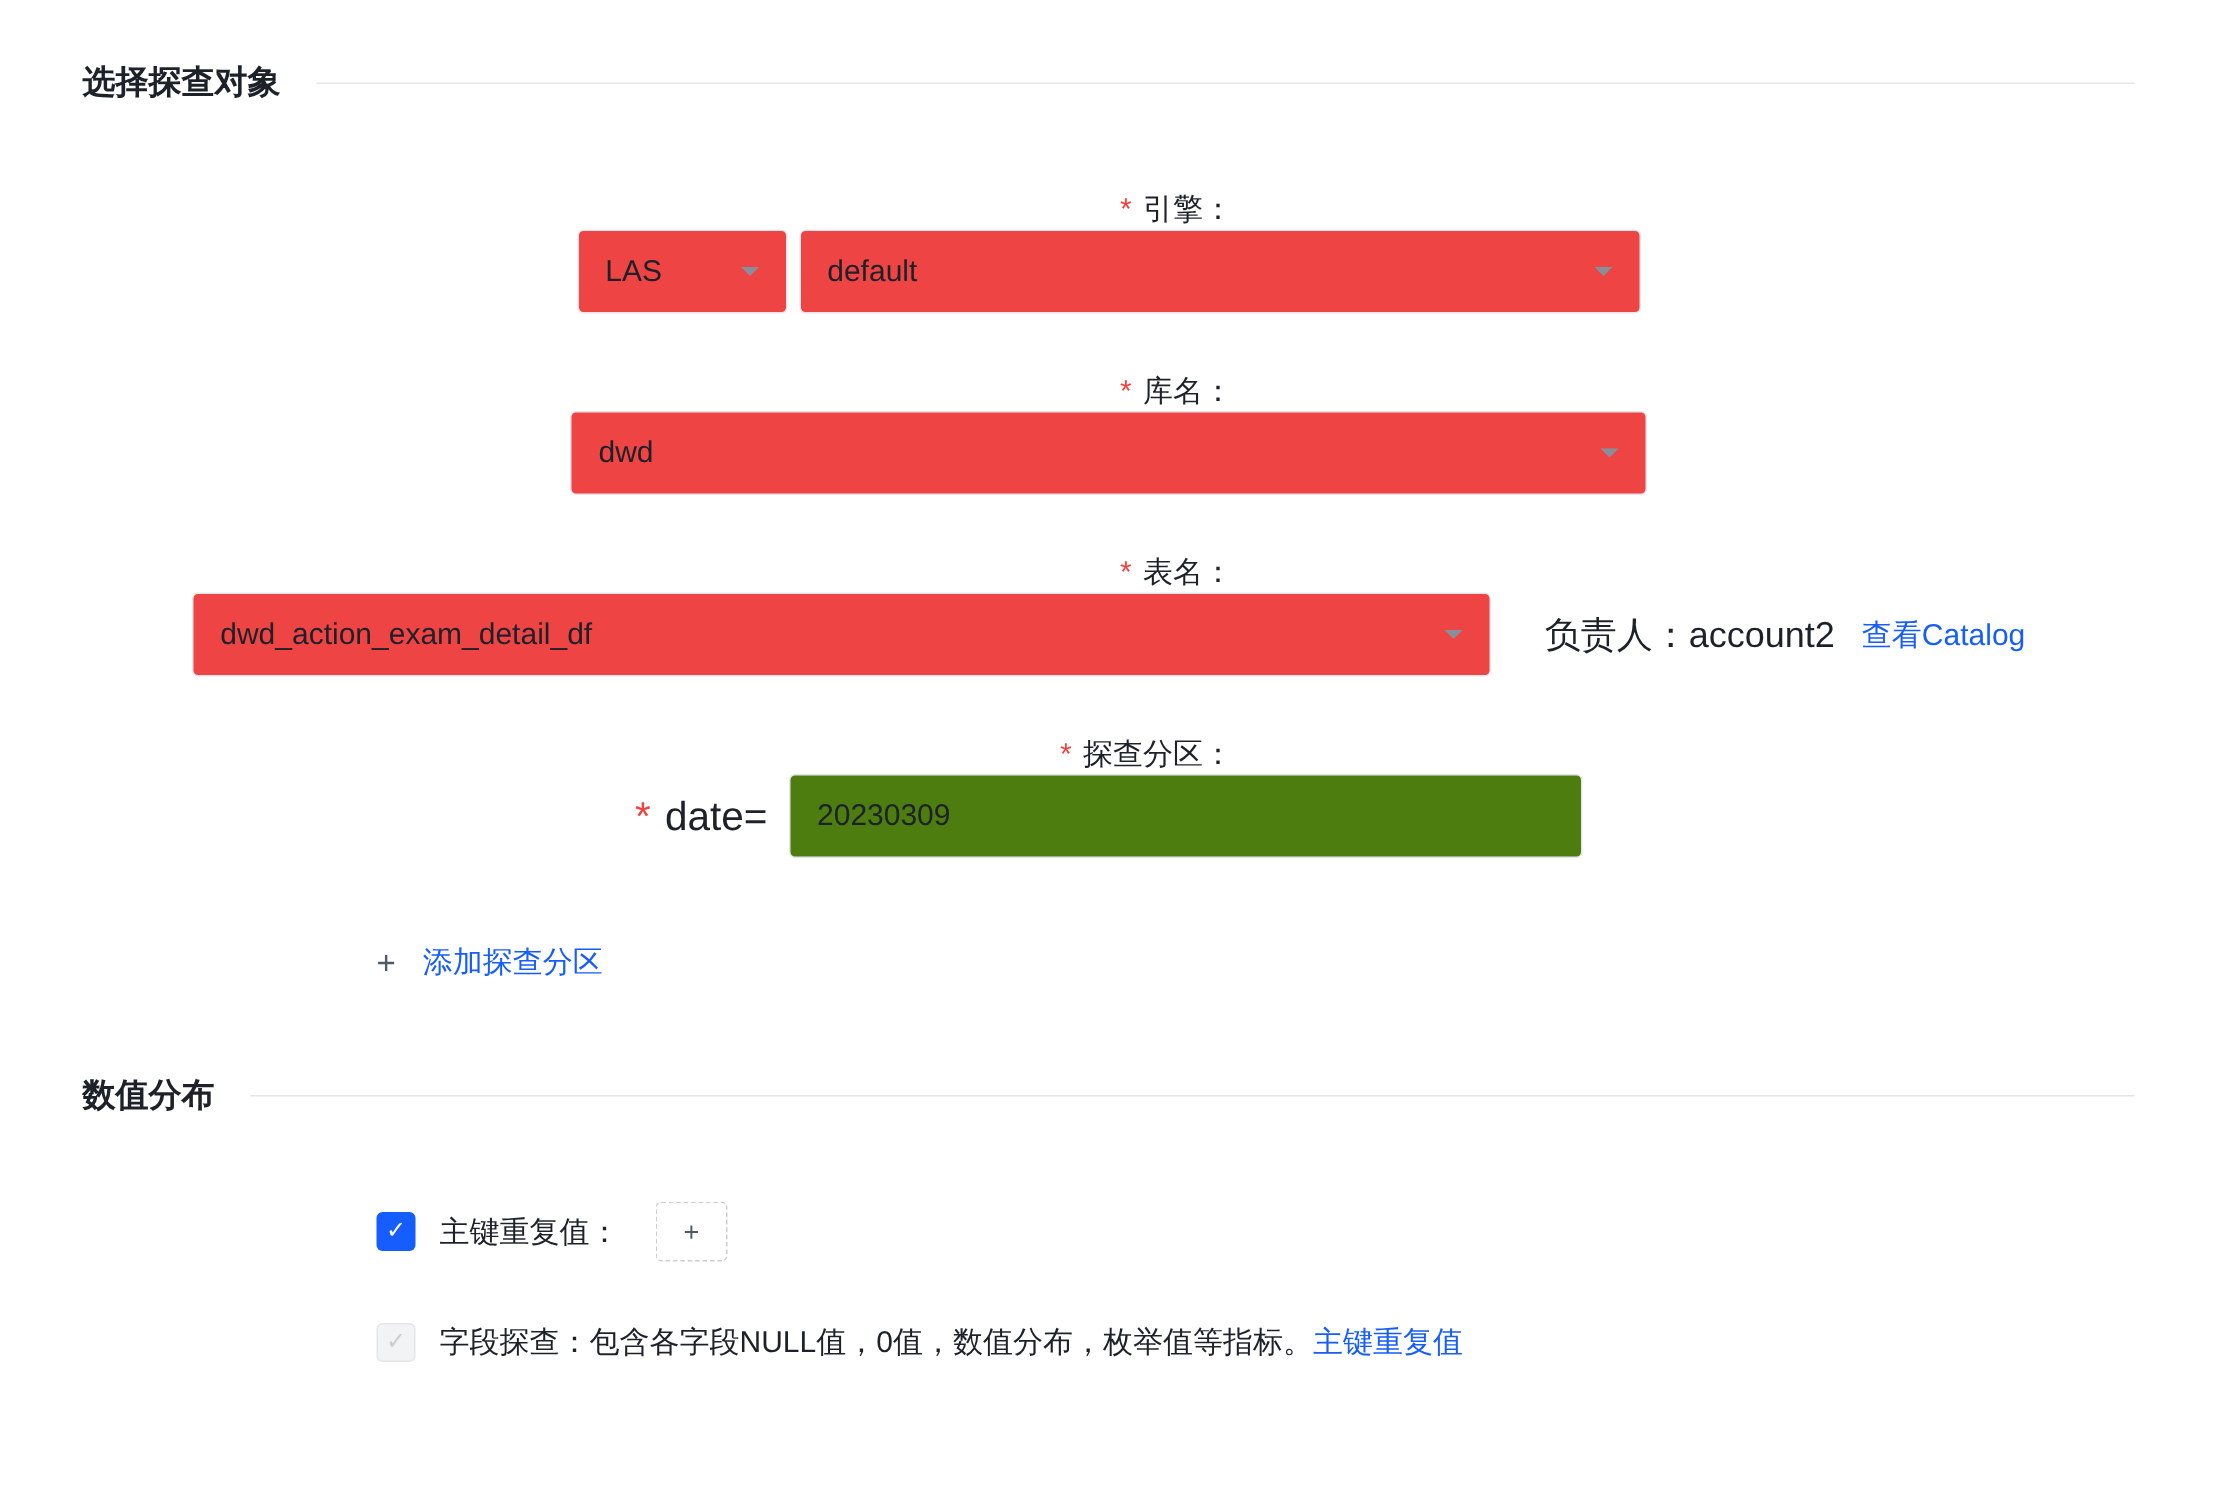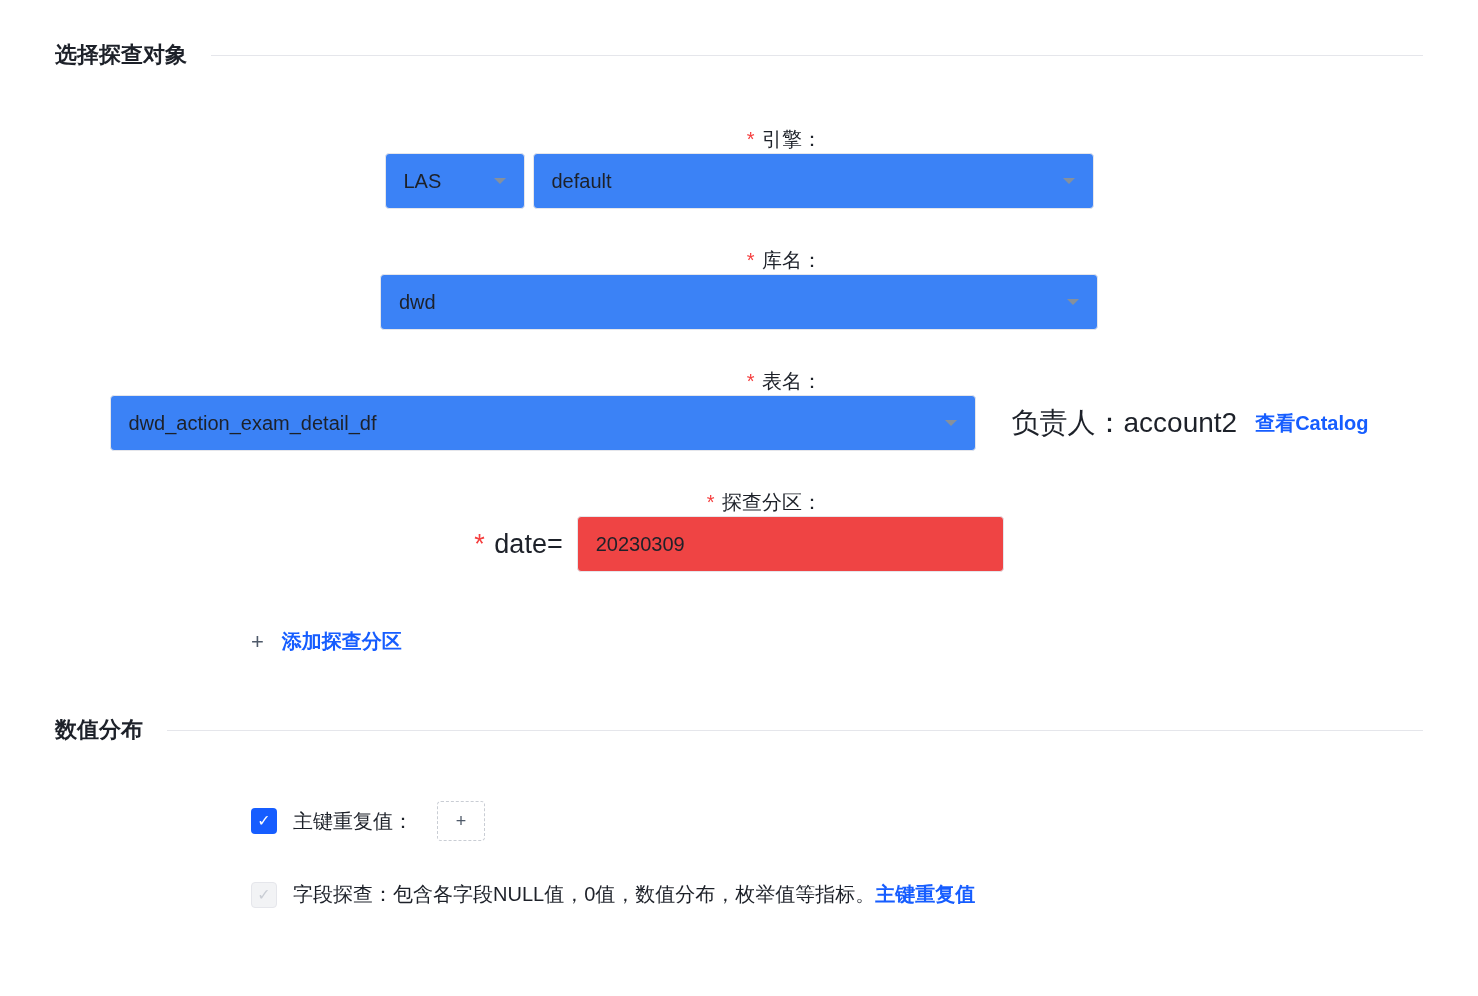--- a/index.html
+++ b/index.html
@@ -46,57 +46,56 @@
     .required { color: #f53f3f; margin-right: 2px; }
     .form-control-wrap { display: flex; align-items: center; gap: 8px; }
     .select {
       display: flex;
       align-items: center;
       justify-content: space-between;
       border: 1px solid #e5e6eb;
       border-radius: 4px;
       height: 56px;
       padding: 0 18px;
-      background: #3b82f6;
+      background: #ef4444;
       cursor: pointer;
       font-size: 20px;
       color: #1d2129;
     }
     .select-engine { width: 140px; }
     .select-default { width: 561px; }
     .select-db { width: 718px; }
     .select-table { width: 866px; }
     .chevron {
       width: 0;
       height: 0;
       border-left: 6px solid transparent;
       border-right: 6px solid transparent;
       border-top: 6px solid #86909c;
     }
     .input {
       border: 1px solid #e5e6eb;
       border-radius: 4px;
       height: 56px;
       padding: 0 18px;
-      background: #ef4444;
-      font-size: 20px;
-      color: #1d2129;
-      width: 427px;
+      background: #4d7c0f;
+      font-size: 20px;
+      color: #1d2129;
+      width: 529px;
       outline: none;
     }
     .meta-text {
-      font-size: 28px;
+      font-size: 24px;
       color: #1d2129;
       margin-left: 28px;
     }
     .link {
       color: #165dff;
       cursor: pointer;
       font-size: 20px;
-      font-weight: bold;
     }
     .date-label {
       font-size: 27px;
       color: #1d2129;
       margin-right: 6px;
       white-space: nowrap;
     }
     .add-partition-row {
       display: flex;
       align-items: center;

